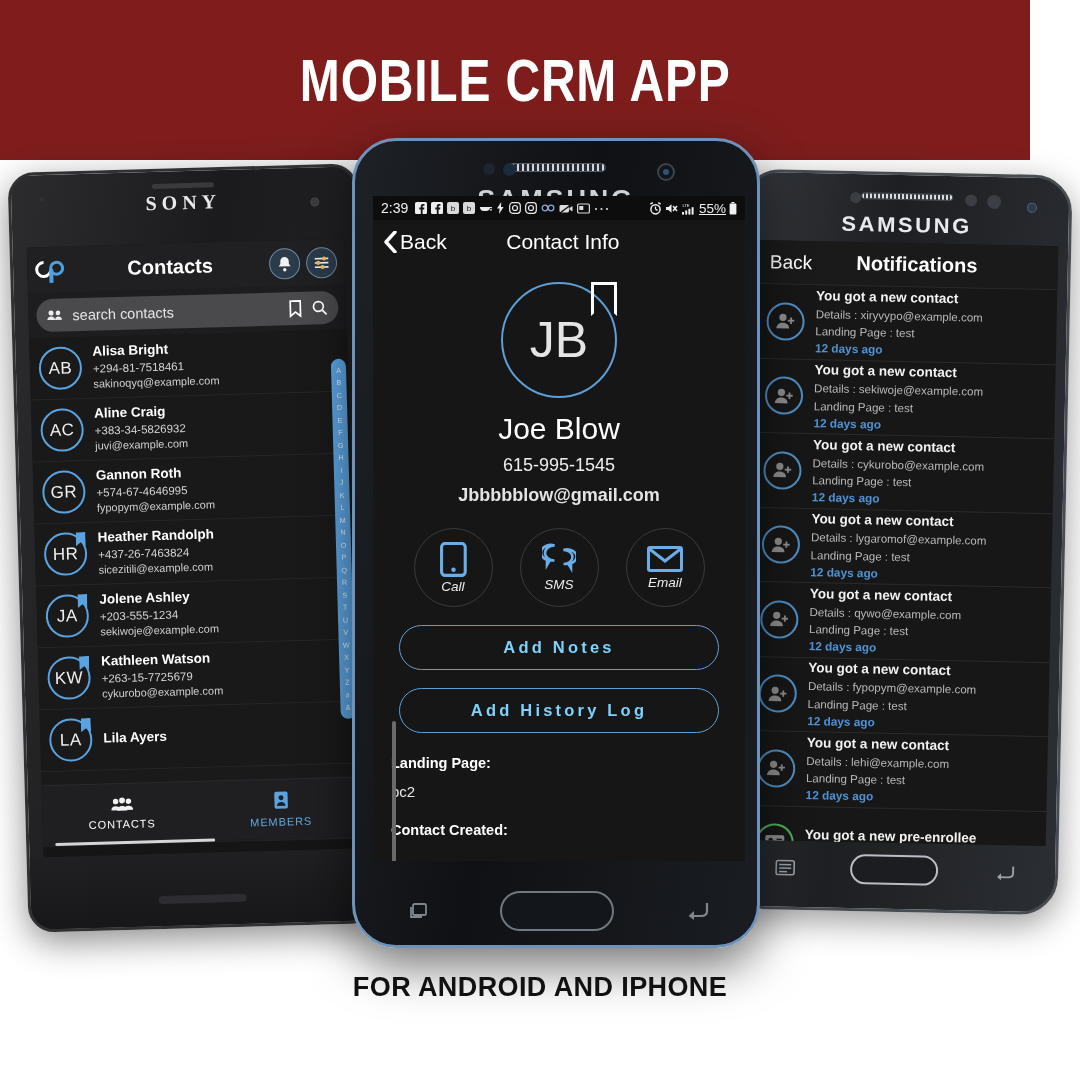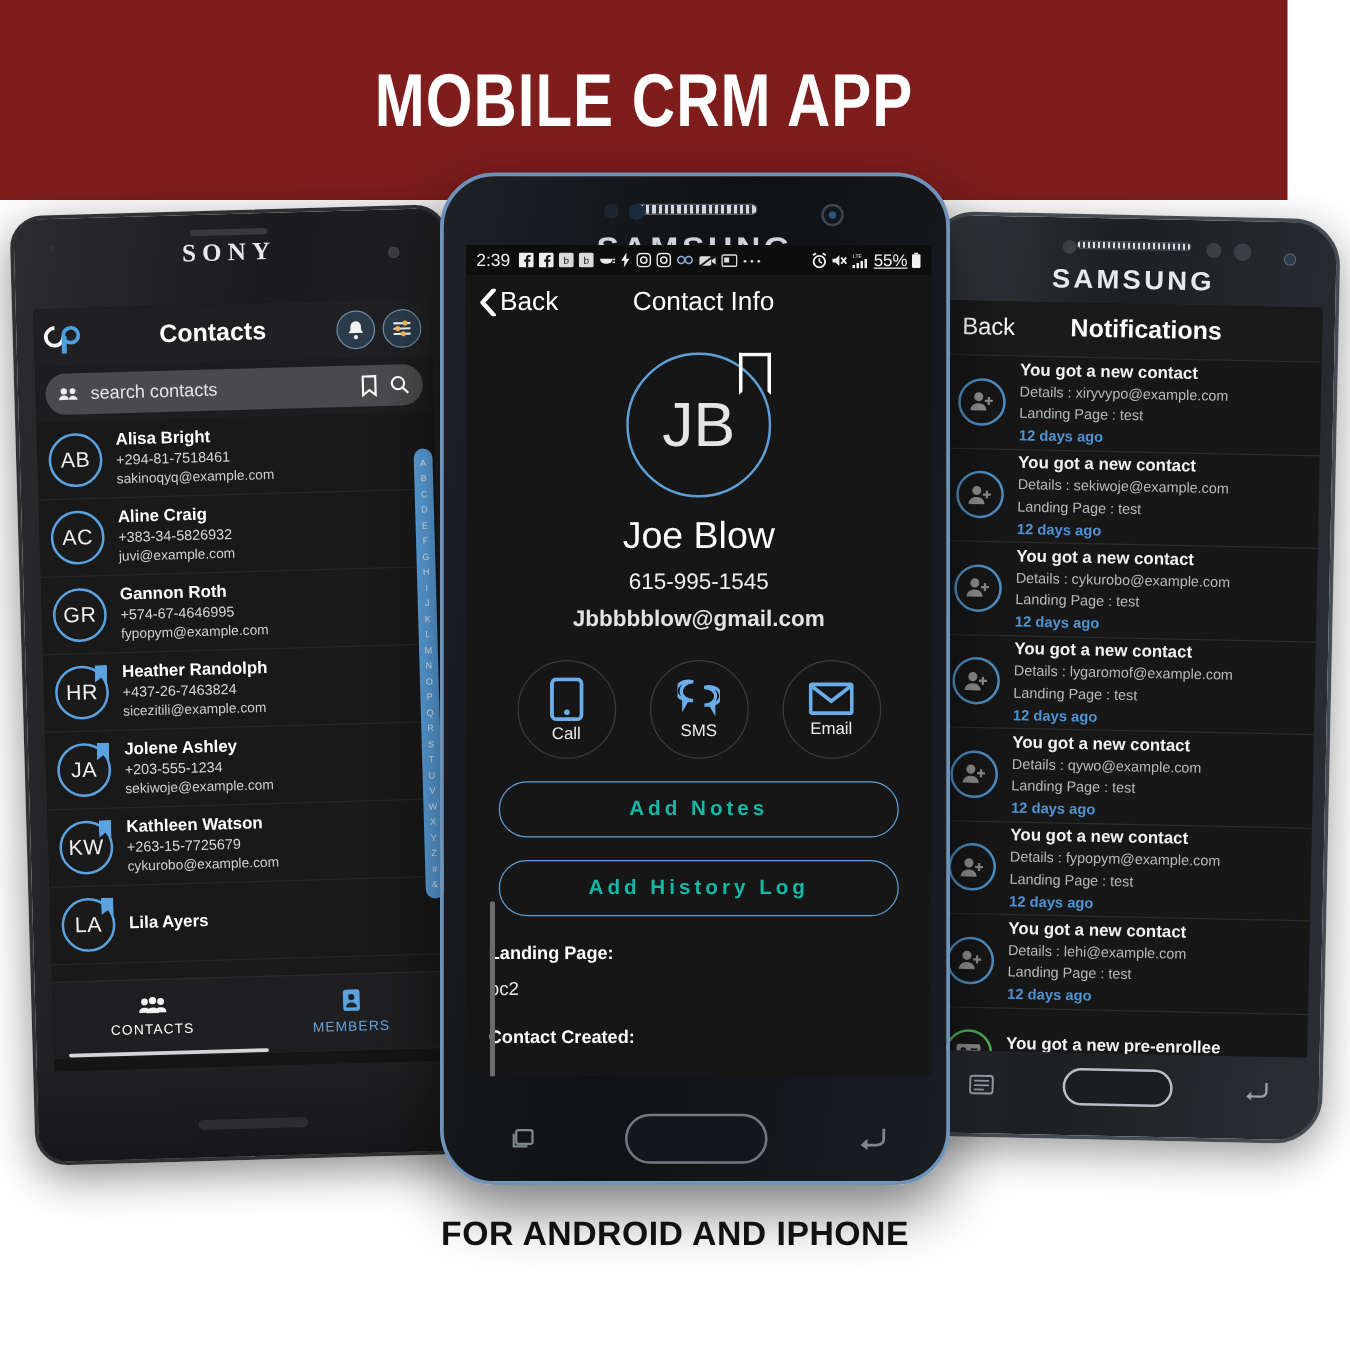--- a/index.html
+++ b/index.html
@@ -244,30 +244,30 @@
     color:#e5e5e5; font-size:50px; font-weight:400; position:relative;
   }
   .ci-av .bm {
     position:absolute; right:-2px; top:-2px; width:26px; height:34px;
     border:3px solid #fff; border-bottom:none;
     clip-path: polygon(0 0,100% 0,100% 100%,50% 66%,0 100%);
   }
   .ci-name { text-align:center; color:#fff; font-size:30px; margin-top:14px; }
   .ci-phone { text-align:center; color:#efefef; font-size:18px; margin-top:9px; }
   .ci-mail { text-align:center; color:#e3e3e3; font-size:18px; margin-top:9px;font-weight:bold; }
-  .ci-actions { display:flex; justify-content:center; gap:27px; margin-top:22px; }
+  .ci-actions { display:flex; justify-content:center; gap:27px; margin-top:22px;font-style:italic; }
   .ci-act {
     width:79px;height:79px;border-radius:50%;border:1px solid #3b3b3b;
     display:flex; flex-direction:column; align-items:center; justify-content:center; gap:2px;
   }
   .ci-act .lbl { color:#ececec; font-size:13.5px; }
   .ci-btn {
     margin: 0 26px; margin-top:18px; height:45px; border-radius:24px;
     border:1.5px solid #5d9fd6; display:flex; align-items:center; justify-content:center;
-    color:#14b8a6; font-size:16.5px; font-weight:700; letter-spacing:3.2px;
+    color:#7dd3fc; font-size:16.5px; font-weight:700; letter-spacing:3.2px;
   }
   .ci-field { padding: 0 18px; }
   .ci-lbl { color:#fff; font-size:14.5px; font-weight:700; margin-top:22px; }
   .ci-val { color:#e6e6e6; font-size:15px; margin-top:12px; }
   #sam-center .scrollthumb {
     position:absolute; left:19px; top:525px; width:4px; height:145px;
     background:#6b6b6b; border-radius:2px;
   }
   #sam-center .navrow {
     position:absolute; left:18px; top:742px; width:372px; height:56px;

